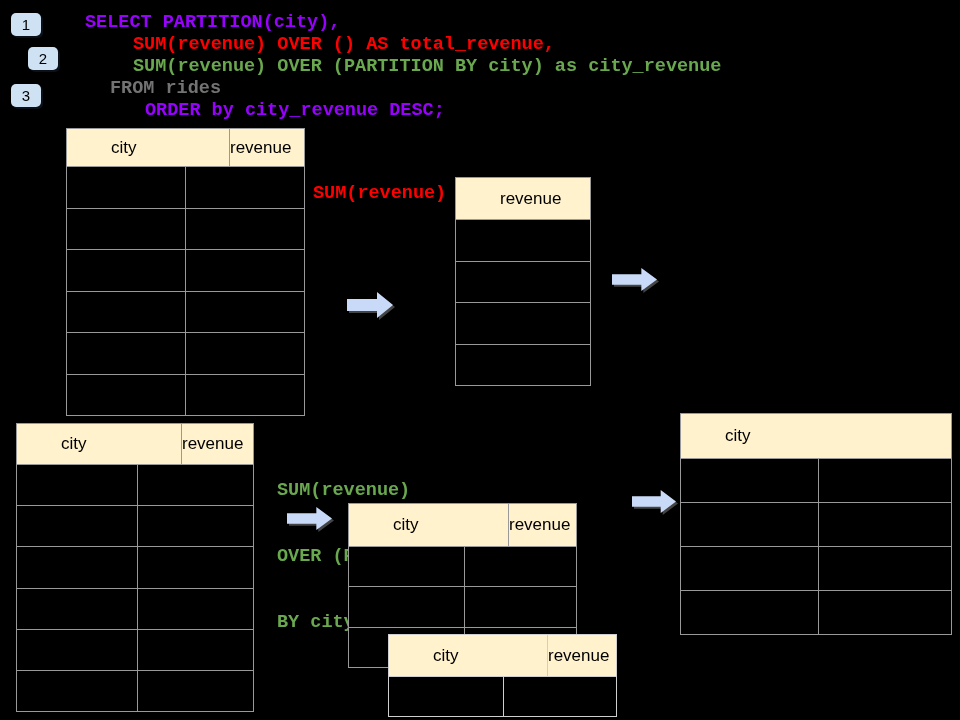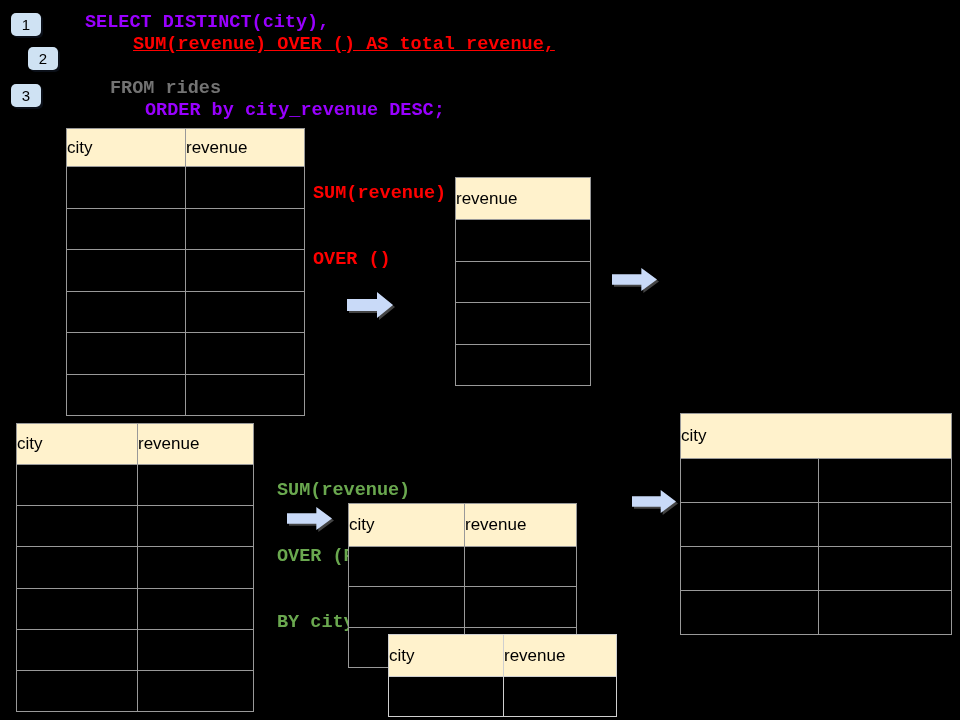--- a/index.html
+++ b/index.html
@@ -57,21 +57,21 @@
     border:1px solid var(--tb);
     box-sizing:border-box;
   }
   .dtable > div{display:grid; min-height:0;}
   .dtable > div + div{border-top:1px solid var(--tb);}
   .dtable .cell{min-width:0;}
   .dtable .cell + .cell{border-left:1px solid var(--tb);}
   .dtable .hdr{background:var(--table-header-fill,#fff2cc);}
   .dtable .hdr .cell{
     display:flex; align-items:center; 
-    font:17px "Liberation Sans",sans-serif; color:#000;
+    font:17px "Liberation Sans",sans-serif; color:#000;margin-left:44px;
   }
   .t1{left:66px;  top:128px; width:239px; height:288px; grid-template-rows:37px repeat(6,1fr);}
   .t1 > div{grid-template-columns:118px 1fr;}
   .t2{left:455px; top:177px; width:136px; height:209px; grid-template-rows:41px repeat(4,1fr);}
   .t2 > div{grid-template-columns:1fr;}
   .t3{left:16px;  top:423px; width:238px; height:289px; grid-template-rows:40px repeat(6,1fr);}
   .t3 > div{grid-template-columns:120px 1fr;}
   .t4{left:348px; top:503px; width:229px; height:165px; grid-template-rows:42px repeat(3,1fr);}
   .t4 > div{grid-template-columns:115px 1fr;}
   .t5{left:388px; top:634px; width:229px; height:83px; grid-template-rows:41px 1fr; --tb:#cfcfcf;}
@@ -92,29 +92,29 @@
 </style>
 </head>
 <body>
 
 <div class="canvas">
 
   <div class="badge badge-1">1</div>
   <div class="badge badge-2">2</div>
   <div class="badge badge-3">3</div>
 
-  <div class="sql-line sql-l1" style="color: rgb(153, 0, 255);">SELECT DISTINCT(city),</div>
-  <div class="sql-line sql-l2" style="color: rgb(255, 0, 0); text-decoration: underline;">SUM(revenue) OVER () AS total_revenue,</div>
+  <div class="sql-line sql-l1" style="color: rgb(153, 0, 255);">SELECT PARTITION(city),</div>
+  <div class="sql-line sql-l2" style="color: rgb(255, 0, 0);">SUM(revenue) OVER () AS total_revenue,</div>
+  <div class="sql-line sql-l3" style="color: rgb(106, 168, 79);">SUM(revenue) OVER (PARTITION BY city) as city_revenue</div>
   <div class="sql-line sql-l4" style="color: #737373;">FROM rides</div>
   <div class="sql-line sql-l5" style="color: rgb(153, 0, 255); margin-left: 35px;">ORDER by city_revenue DESC;</div>
 
 
   <div class="ann ann-total" style="color: rgb(255, 0, 0);">
     <div>SUM(revenue)</div>
-    <div>OVER ()</div>
   </div>
 
   <div class="ann ann-partition" style="color: rgb(106, 168, 79);">
     <div>SUM(revenue)</div>
     <div>OVER (PARTITION</div>
     <div>BY city)</div>
   </div>
 
   <div class="dtable t1">
       <div class="hdr">

